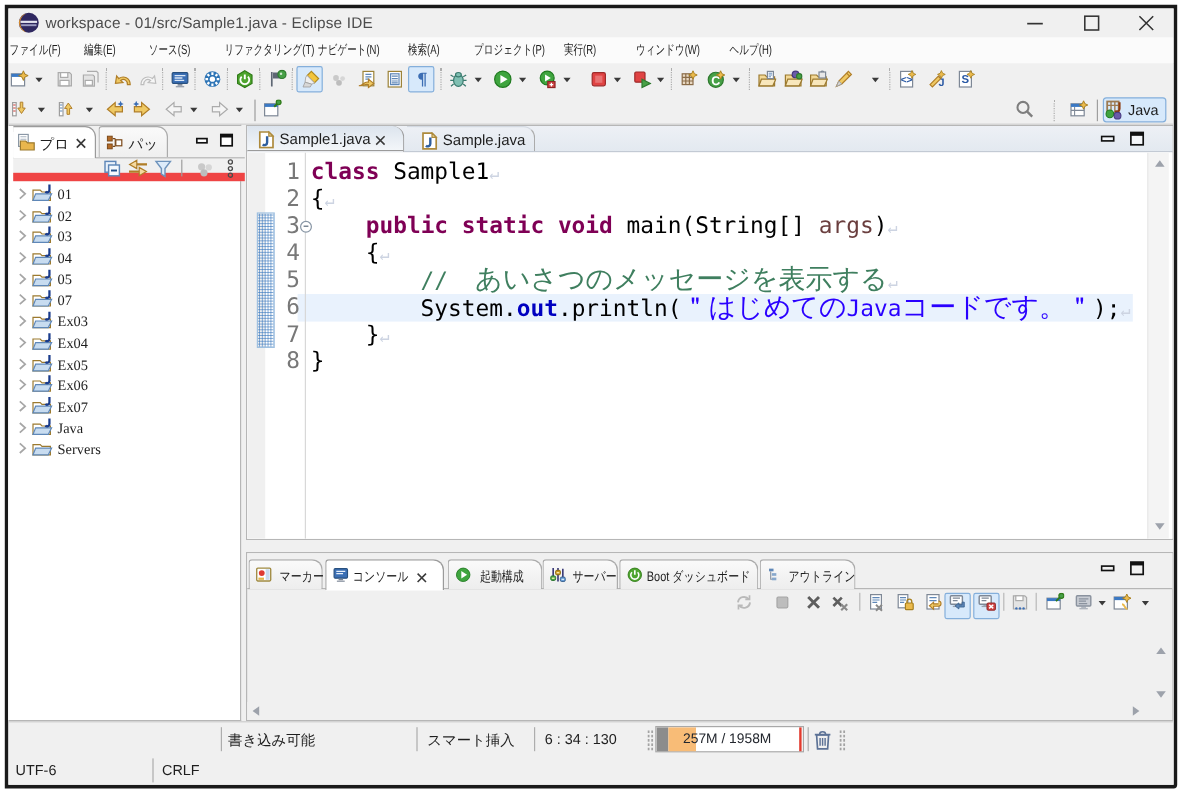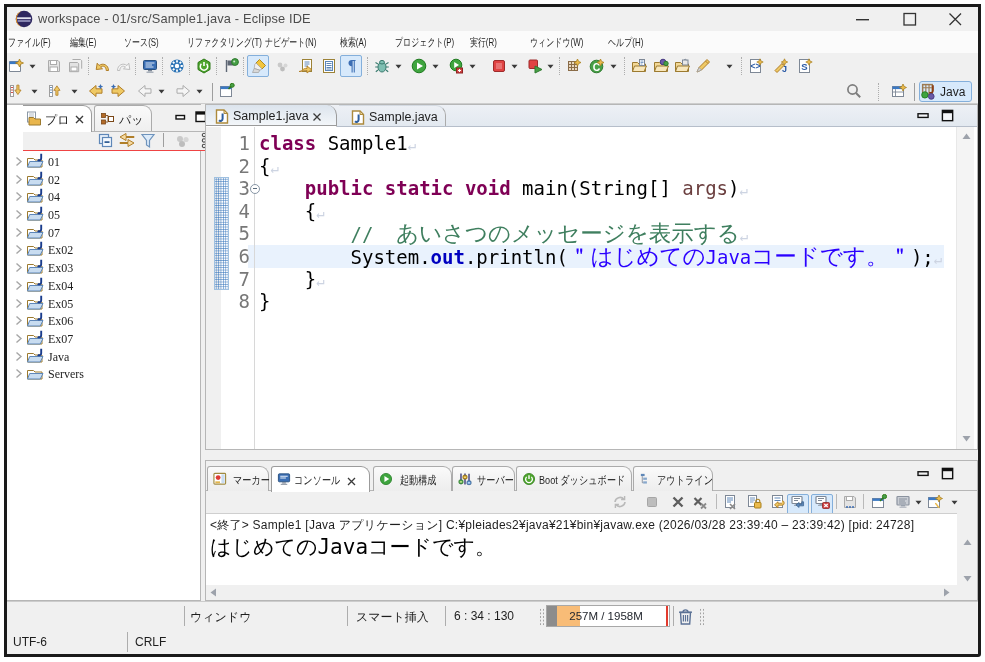--- a/index.html
+++ b/index.html
@@ -31,21 +31,21 @@
   .vsep-solid { position:absolute; top:4px; height:18px; width:0; border-left:1px solid #9E9E9E; }
   .toggled { position:absolute; top:2px; width:22px; height:22px; background:#D7E9FB; border:1px solid #84AFDB; border-radius:2px; }
   .java-btn { position:absolute; top:2px; width:53px; height:21px; background:#D7E9FB; border:1px solid #84AFDB; border-radius:3px; display:flex; align-items:center; }
   .java-btn span { font-size:12px; color:#1E1E1E; margin-left:3px; }
 
   
   .main { position:absolute; left:0; top:97px; width:100%; height:497px; background:#F0F0F0; }
 
   
   .lpanel { position:absolute; left:0; top:0; width:194px; height:497px; background:#FFFFFF; border:1px solid #B6B6B6; border-left:none; }
-  .lp-head { position:absolute; left:16px; top:0; width:100%; height:46px; background:#F0F0F0; border-bottom:1px solid #ef4444; }
+  .lp-head { position:absolute; left:4px; top:0; width:100%; height:46px; background:#F0F0F0; border-bottom:7px solid #ef4444; }
   .lp-tabrow { position:absolute; left:0; top:0; width:100%; height:27px; border-bottom:1px solid #B6B6B6; }
   .lp-tab-active { position:absolute; left:0; top:0; height:27px; width:69px; background:#FFFFFF;
        border:1px solid #9B9B9B; border-bottom:none; border-left:none; border-radius:0 9px 0 0; z-index:2; }
   .lp-tab-inactive { position:absolute; left:71px; top:0; height:26px; width:58px;
        border:1px solid #ABABAB; border-bottom:none; border-radius:3px 9px 0 0; background:linear-gradient(#FAFAFA,#EFEFEF); }
   .lp-tab-label { position:absolute; top:6px; font-size:12px; color:#1E1E1E; }
   .lp-toolbar { position:absolute; left:0; top:27px; width:100%; height:17px; }
   .tree { position:absolute; left:0; top:48px; width:100%; bottom:0; background:#FFFFFF; overflow:hidden; }
   .tree-row { position:relative; height:17.7px; }
   .tree-chevron { position:absolute; left:7px; top:3px; }
@@ -591,20 +591,33 @@
               <svg class="tree-chevron" width="9" height="11" viewBox="0 0 9 11">
                 <path d="M2.5 1.5 L7 5.5 L2.5 9.5" fill="none" stroke="#A6A6A6" stroke-width="1.4"></path>
               </svg>
               <span class="tree-ficon">
                 <svg width="19" height="16" viewBox="0 0 19 16">
                   <path d="M1.5 5.5 h6 l1.5 1.5 h7 v7 h-14.5 Z" fill="#FFF" stroke="#9C7A2F"></path>
                   <path d="M1.5 14 l2.2 -5.5 h13.3 l-2.8 5.5 Z" fill="#C8DCF0" stroke="#5E87B8"></path>
                   <path d="M15.2 0.8 v4.4 a2 2 0 0 1 -3.4 1.5" stroke="#1A3C8C" stroke-width="1.9" fill="none"></path>
                 </svg>
               </span>
+              <span class="tree-label">03</span>
+            </div>
+            <div class="tree-row">
+              <svg class="tree-chevron" width="9" height="11" viewBox="0 0 9 11">
+                <path d="M2.5 1.5 L7 5.5 L2.5 9.5" fill="none" stroke="#A6A6A6" stroke-width="1.4"></path>
+              </svg>
+              <span class="tree-ficon">
+                <svg width="19" height="16" viewBox="0 0 19 16">
+                  <path d="M1.5 5.5 h6 l1.5 1.5 h7 v7 h-14.5 Z" fill="#FFF" stroke="#9C7A2F"></path>
+                  <path d="M1.5 14 l2.2 -5.5 h13.3 l-2.8 5.5 Z" fill="#C8DCF0" stroke="#5E87B8"></path>
+                  <path d="M15.2 0.8 v4.4 a2 2 0 0 1 -3.4 1.5" stroke="#1A3C8C" stroke-width="1.9" fill="none"></path>
+                </svg>
+              </span>
               <span class="tree-label">04</span>
             </div>
             <div class="tree-row">
               <svg class="tree-chevron" width="9" height="11" viewBox="0 0 9 11">
                 <path d="M2.5 1.5 L7 5.5 L2.5 9.5" fill="none" stroke="#A6A6A6" stroke-width="1.4"></path>
               </svg>
               <span class="tree-ficon">
                 <svg width="19" height="16" viewBox="0 0 19 16">
                   <path d="M1.5 5.5 h6 l1.5 1.5 h7 v7 h-14.5 Z" fill="#FFF" stroke="#9C7A2F"></path>
                   <path d="M1.5 14 l2.2 -5.5 h13.3 l-2.8 5.5 Z" fill="#C8DCF0" stroke="#5E87B8"></path>
@@ -618,33 +631,20 @@
                 <path d="M2.5 1.5 L7 5.5 L2.5 9.5" fill="none" stroke="#A6A6A6" stroke-width="1.4"></path>
               </svg>
               <span class="tree-ficon">
                 <svg width="19" height="16" viewBox="0 0 19 16">
                   <path d="M1.5 5.5 h6 l1.5 1.5 h7 v7 h-14.5 Z" fill="#FFF" stroke="#9C7A2F"></path>
                   <path d="M1.5 14 l2.2 -5.5 h13.3 l-2.8 5.5 Z" fill="#C8DCF0" stroke="#5E87B8"></path>
                   <path d="M15.2 0.8 v4.4 a2 2 0 0 1 -3.4 1.5" stroke="#1A3C8C" stroke-width="1.9" fill="none"></path>
                 </svg>
               </span>
               <span class="tree-label">07</span>
-            </div>
-            <div class="tree-row">
-              <svg class="tree-chevron" width="9" height="11" viewBox="0 0 9 11">
-                <path d="M2.5 1.5 L7 5.5 L2.5 9.5" fill="none" stroke="#A6A6A6" stroke-width="1.4"></path>
-              </svg>
-              <span class="tree-ficon">
-                <svg width="19" height="16" viewBox="0 0 19 16">
-                  <path d="M1.5 5.5 h6 l1.5 1.5 h7 v7 h-14.5 Z" fill="#FFF" stroke="#9C7A2F"></path>
-                  <path d="M1.5 14 l2.2 -5.5 h13.3 l-2.8 5.5 Z" fill="#C8DCF0" stroke="#5E87B8"></path>
-                  <path d="M15.2 0.8 v4.4 a2 2 0 0 1 -3.4 1.5" stroke="#1A3C8C" stroke-width="1.9" fill="none"></path>
-                </svg>
-              </span>
-              <span class="tree-label">Ex02</span>
             </div>
             <div class="tree-row">
               <svg class="tree-chevron" width="9" height="11" viewBox="0 0 9 11">
                 <path d="M2.5 1.5 L7 5.5 L2.5 9.5" fill="none" stroke="#A6A6A6" stroke-width="1.4"></path>
               </svg>
               <span class="tree-ficon">
                 <svg width="19" height="16" viewBox="0 0 19 16">
                   <path d="M1.5 5.5 h6 l1.5 1.5 h7 v7 h-14.5 Z" fill="#FFF" stroke="#9C7A2F"></path>
                   <path d="M1.5 14 l2.2 -5.5 h13.3 l-2.8 5.5 Z" fill="#C8DCF0" stroke="#5E87B8"></path>
                   <path d="M15.2 0.8 v4.4 a2 2 0 0 1 -3.4 1.5" stroke="#1A3C8C" stroke-width="1.9" fill="none"></path>
@@ -964,24 +964,20 @@
               </div>
               <div class="caret" style="left: 745px;">
                 <svg width="7" height="5" viewBox="0 0 7 5">
                   <path d="M0.5 0.8 L6.5 0.8 L3.5 4.5 Z" fill="#3A3A3A"></path>
                 </svg>
               </div>
               <div class="vsep-solid" style="left: 510px;"></div>
               <div class="vsep-solid" style="left: 630px;"></div>
               <div class="vsep-solid" style="left: 657px;"></div>
             </div>
-        <div class="ccontent">
-          <div class="chead">&lt;終了&gt; Sample1 [Java アプリケーション] C:¥pleiades2¥java¥21¥bin¥javaw.exe  (2026/03/28 23:39:40 – 23:39:42) [pid: 24728]</div>
-          <div class="cout">はじめてのJavaコードです。</div>
-        </div>
         <div class="cvscroll">
           <svg class="arrow" style="left:6px;top:25px" viewBox="0 0 9 9">
                 <path d="M4.5 1.5 L8.5 7 H0.5 Z" fill="#9DA2AB"></path>
               </svg>
           <svg class="arrow" style="left:6px;top:61px" viewBox="0 0 9 9">
                 <path d="M4.5 7.5 L8.5 2 H0.5 Z" fill="#9DA2AB"></path>
               </svg>
         </div>
         <div class="chscroll">
           <svg class="arrow" style="left:3px;top:3px" viewBox="0 0 9 9">
@@ -990,21 +986,21 @@
           <svg class="arrow" style="right:6px;top:3px" viewBox="0 0 9 9">
                 <path d="M7.5 4.5 L2 0.5 V8.5 Z" fill="#9DA2AB"></path>
               </svg>
         </div>
       </div>
     </div>
   </div>
 
   <div class="st1">
     <div class="st-sep" style="left:177px"></div>
-    <span class="st-text" style="left:183px">ウィンドウ</span>
+    <span class="st-text" style="left:183px">書き込み可能</span>
     <div class="st-sep" style="left:340px"></div>
     <span class="st-text" style="left:349px">スマート挿入</span>
     <div class="st-sep" style="left:438px"></div>
     <span class="st-text" style="left:447px">6 : 34 : 130</span>
     <div class="dots-handle" style="left:532px"></div>
     <div class="heap">
       <div class="heap-gray"></div>
       <div class="heap-orange"></div>
       <span class="heap-text">257M / 1958M</span>
       <div class="heap-mark"></div>

